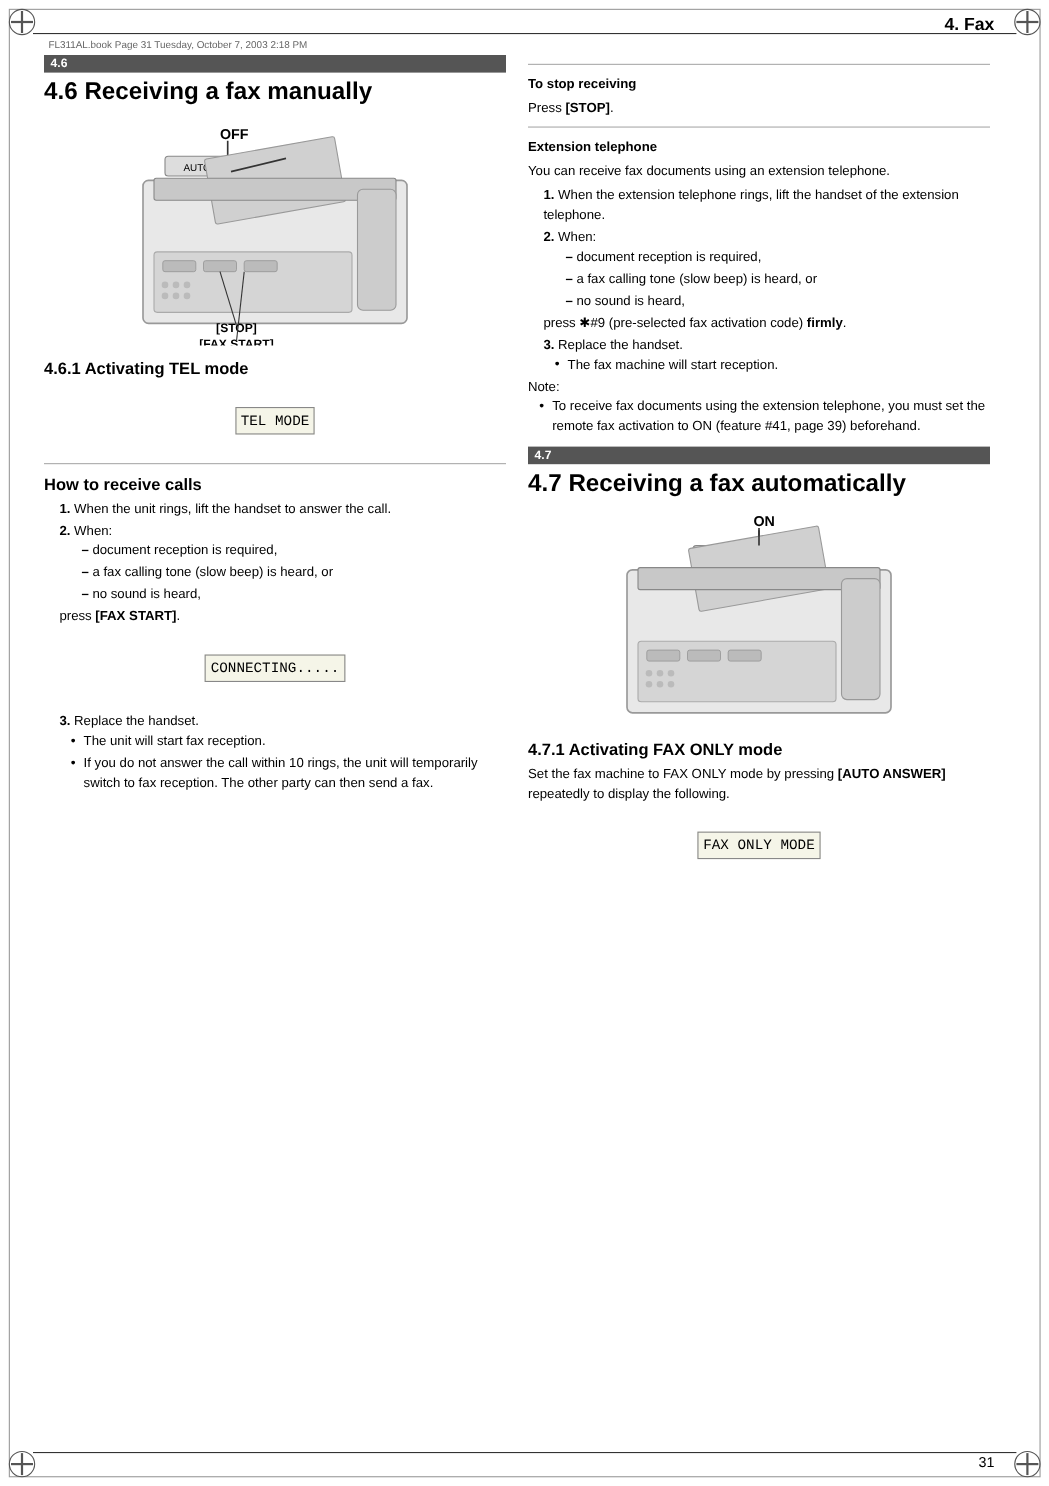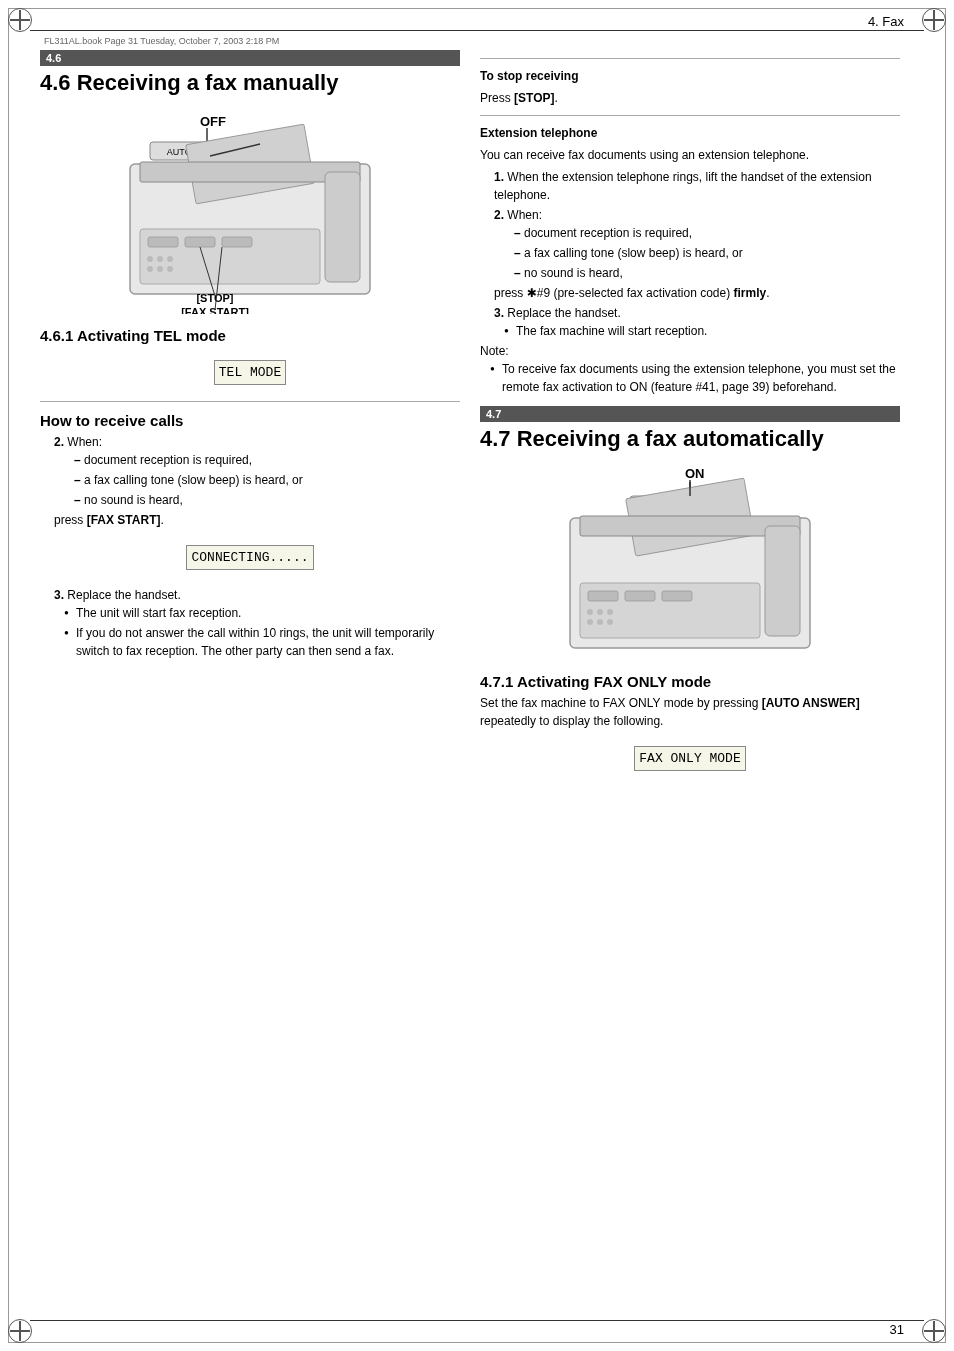--- a/index.html
+++ b/index.html
@@ -21,22 +21,22 @@
     
     .header-line {
       position: absolute;
       top: 30px; left: 30px; right: 30px;
       height: 1px;
       background: #333;
     }
     .header-text {
       position: absolute;
       top: 14px; right: 50px;
-      font-size: 13px;
-      font-weight: normal;
+      font-size: 16px;
+      font-weight: bold;
     }
     
     .footer-line {
       position: absolute;
       bottom: 30px; left: 30px; right: 30px;
       height: 1px;
       background: #333;
     }
     .footer-page {
       position: absolute;
@@ -142,21 +142,21 @@
     .dash-list li::before { content: '–'; position: absolute; left: 0; }
 
     
     .lcd-box {
       border: 1px solid #888;
       background: #f5f5e8;
       font-family: 'Courier New', monospace;
       font-size: 13px;
       padding: 4px 4px;
       display: inline-block;
-      margin: 8px auto;
+      margin: 18px auto;
     }
     .lcd-container {
       text-align: center;
       margin: 8px 0;
     }
 
     
     .h-rule {
       border: none;
       border-top: 1px solid #aaa;
@@ -256,20 +256,23 @@
   </div>
 
 
   <hr class="h-rule">
 
   <div class="sub-title">
     <span>How to receive calls</span>
   </div>
 
   <ol class="num-list">
+    <li data-num="1">
+      <span>When the unit rings, lift the handset to answer the call.</span>
+    </li>
     <li data-num="2">
       <span>When:</span>
       <ul class="dash-list">
         <li>document reception is required,</li>
         <li>a fax calling tone (slow beep) is heard, or</li>
         <li>no sound is heard,</li>
       </ul>
       press <b>[FAX START]</b>.
     </li>
   </ol>

